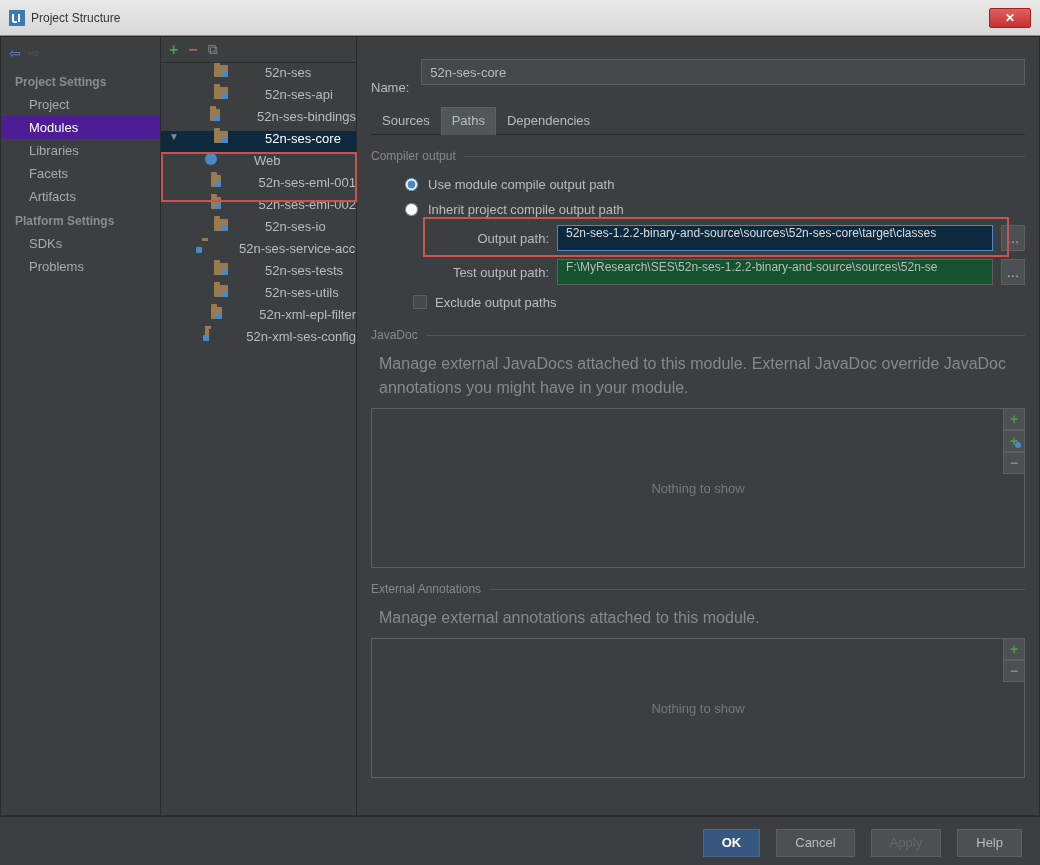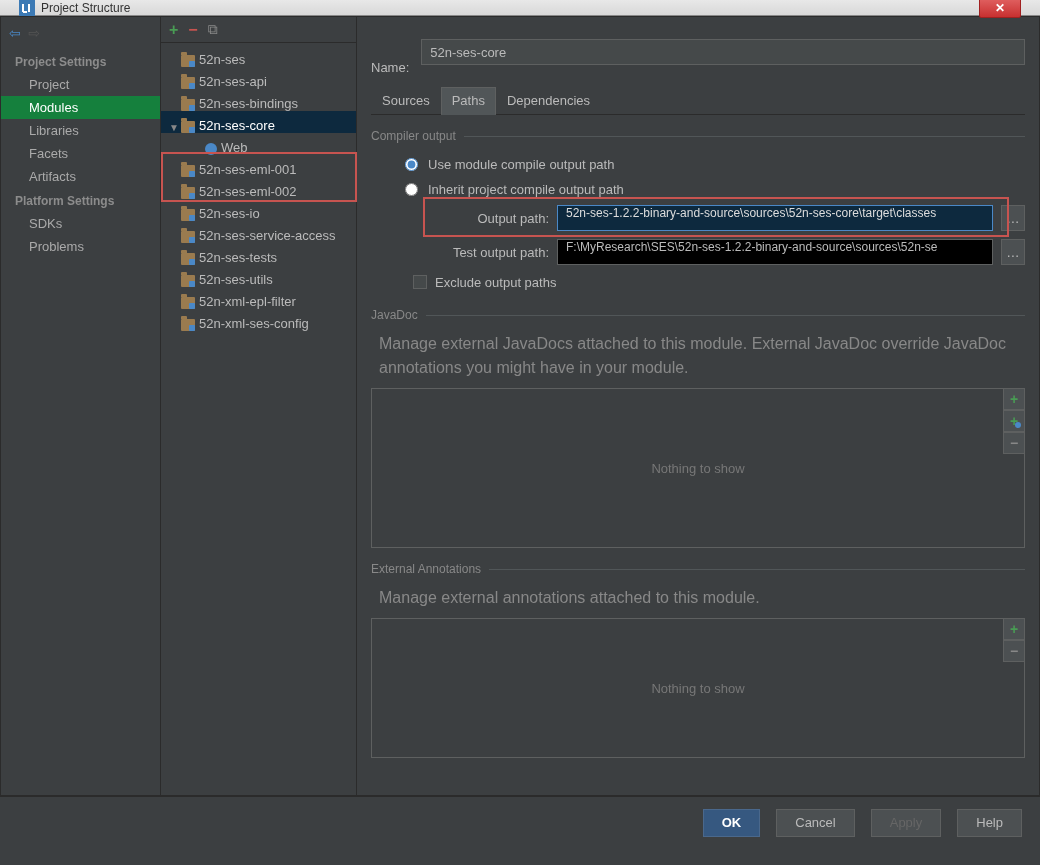--- a/index.html
+++ b/index.html
@@ -1,40 +1,40 @@
 <!DOCTYPE html>
 <html><head>
 <meta charset="utf-8">
 <style>
 * { box-sizing: border-box; margin: 0; padding: 0; font-family: "Segoe UI", Tahoma, sans-serif; }
 body { width: 1040px; height: 865px; background: #3c3f41; color: #bbbbbb; font-size: 13px; overflow: hidden; position: relative; }
 
-.titlebar { height: 16px; background: linear-gradient(#e8e8e8, #d8d8d8); display: flex; align-items: center; padding: 0 19px; border-bottom: 1px solid #888; }
+.titlebar { height: 36px; background: linear-gradient(#e8e8e8, #d8d8d8); display: flex; align-items: center; padding: 0 9px; border-bottom: 1px solid #888; }
 .titlebar .icon { width: 16px; height: 16px; margin-right: 6px; }
 .titlebar .title { color: #333; font-size: 12px; flex: 1; }
 .titlebar .winbtn { width: 42px; height: 20px; border-radius: 2px; margin-left: 2px; display: flex; align-items: center; justify-content: center; font-size: 12px; }
 .titlebar .close { background: linear-gradient(#e06060, #c83030); color: #fff; font-weight: bold; border: 1px solid #a02020; }
 
 .content { display: flex; height: 780px; background: #3c3f41; border: 1px solid #2b2b2b; }
 
 .sidebar { width: 160px; background: #3c3f41; border-right: 1px solid #2b2b2b; padding: 6px 0; }
 .sidebar .nav-arrows { padding: 2px 8px 8px; }
 .sidebar .arrow { color: #4a88c7; font-size: 14px; cursor: pointer; margin-right: 4px; }
 .sidebar .arrow.fwd { color: #555; }
 .sidebar .section-hdr { padding: 6px 14px 4px; color: #8c8c8c; font-weight: bold; font-size: 12px; }
 .sidebar .nav-item { padding: 4px 14px 4px 28px; color: #aaa; cursor: pointer; }
-.sidebar .nav-item.selected { background: #15803d; color: #fff; }
+.sidebar .nav-item.selected { background: #4c1d95; color: #fff; }
 
 .tree-panel { width: 196px; background: #3c3f41; border-right: 1px solid #2b2b2b; display: flex; flex-direction: column; }
 .tree-toolbar { height: 26px; display: flex; align-items: center; gap: 10px; padding: 0 8px; border-bottom: 1px solid #2b2b2b; }
 .tree-toolbar .add { color: #499c54; font-weight: bold; font-size: 16px; cursor: pointer; }
 .tree-toolbar .remove { color: #c75450; font-weight: bold; font-size: 16px; cursor: pointer; }
 .tree-toolbar .copy { color: #888; font-size: 14px; cursor: pointer; }
 .tree { flex: 1; overflow: hidden; padding-top: 2px; }
-.tree-item { display: flex; align-items: flex-end; height: 22px; padding-left: 8px; cursor: pointer; white-space: nowrap; }
+.tree-item { display: flex; align-items: flex-start; height: 22px; padding-left: 8px; cursor: pointer; white-space: nowrap; gap: 33px; }
 .tree-item .expander { width: 12px; font-size: 10px; color: #888; }
 .tree-item .folder-icon { width: 14px; height: 12px; background: #9a7b4f; border-radius: 1px; margin-right: 4px; position: relative; }
 .tree-item .folder-icon::before { content: ''; position: absolute; top: -3px; left: 0; width: 6px; height: 3px; background: #9a7b4f; border-radius: 1px 1px 0 0; }
 .tree-item .folder-icon::after { content: ''; position: absolute; bottom: 0; right: 0; width: 6px; height: 6px; background: #4a88c7; border-radius: 1px; }
 .tree-item.selected { background: #0d293e; color: #fff; }
 .tree-item.child { padding-left: 44px; }
 .tree-item .web-icon { width: 12px; height: 12px; border-radius: 50%; background: #4a88c7; margin-right: 4px; }
 .tree-highlight { border: 2px solid #c75450; position: absolute; left: 161px; top: 152px; width: 196px; height: 50px; pointer-events: none; }
 
 .main { flex: 1; display: flex; flex-direction: column; padding: 12px 14px 0; overflow: hidden; }
@@ -48,21 +48,21 @@
 
 .scroll-body { flex: 1; overflow: hidden; }
 
 fieldset { border: none; border-top: 1px solid #515658; margin-top: 14px; padding-top: 4px; }
 fieldset legend { color: #888; font-size: 12px; padding-right: 8px; }
 
 .radio-row { display: flex; align-items: center; margin: 10px 0 8px 34px; gap: 10px; }
 .radio-row input[type=radio] { accent-color: #4a88c7; }
 .path-row { display: flex; align-items: center; margin: 8px 0 8px 58px; gap: 8px; }
 .path-row .plabel { width: 120px; text-align: right; color: #bbb; }
-.path-row .pinput { flex: 1; background: #000000; border: 1px solid #5e6060; color: #bbb; height: 26px; padding: 0 8px; font-size: 12px; overflow: hidden; text-overflow: ellipsis; white-space: nowrap; }
+.path-row .pinput { flex: 1; background: #14532d; border: 1px solid #5e6060; color: #bbb; height: 26px; padding: 0 8px; font-size: 12px; overflow: hidden; text-overflow: ellipsis; white-space: nowrap; }
 .path-row .pinput.hl { background: #0d293e; border-color: #4a88c7; color: #ddd; }
 .path-row .browse { width: 24px; height: 26px; background: #4c5052; border: 1px solid #5e6060; color: #bbb; cursor: pointer; }
 .path-highlight { border: 2px solid #c75450; position: absolute; pointer-events: none; }
 .check-row { display: flex; align-items: flex-start; margin: 10px 0 4px 42px; gap: 8px; }
 .check-row .chk { width: 14px; height: 14px; border: 1px solid #5e6060; background: #45494a; }
 
 .desc { color: #888; font-size: 16px; margin: 6px 8px 8px; line-height: 1.5; }
 .empty-box { border: 1px solid #5e6060; height: 160px; display: flex; align-items: center; justify-content: center; color: #777; position: relative; background: #3c3f41; }
 .empty-box .side-btns { position: absolute; right: -1px; top: -1px; width: 22px; display: flex; flex-direction: column; }
 .empty-box .side-btns span { height: 22px; display: flex; align-items: center; justify-content: center; border: 1px solid #5e6060; color: #888; cursor: pointer; font-weight: bold; font-size: 14px; background: #4c5052; }

